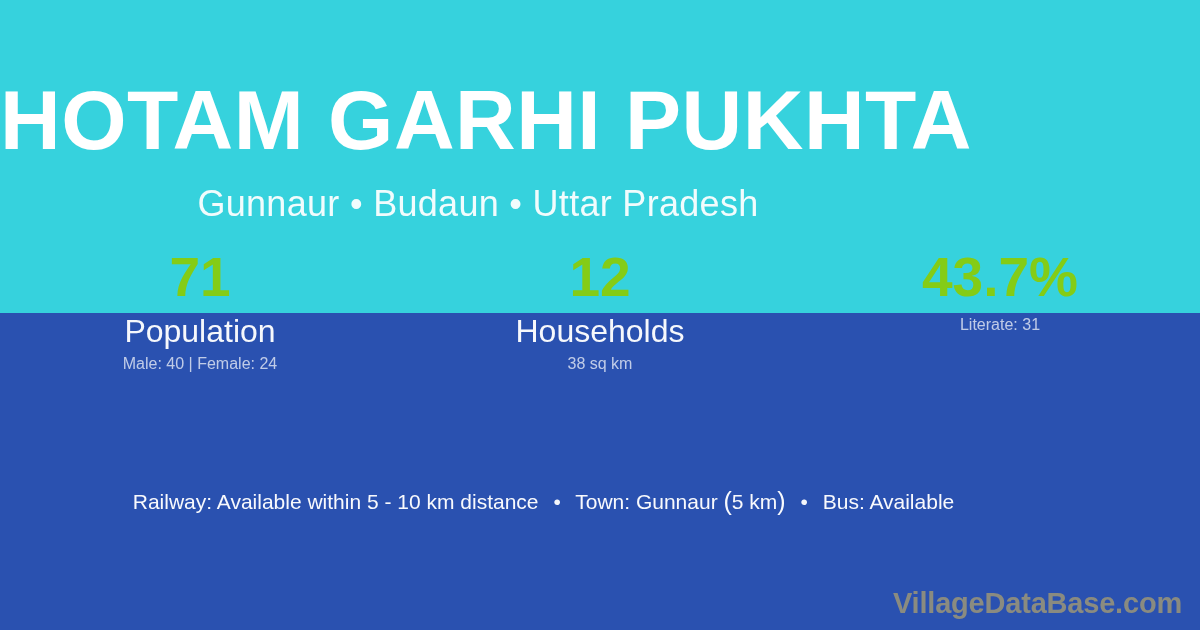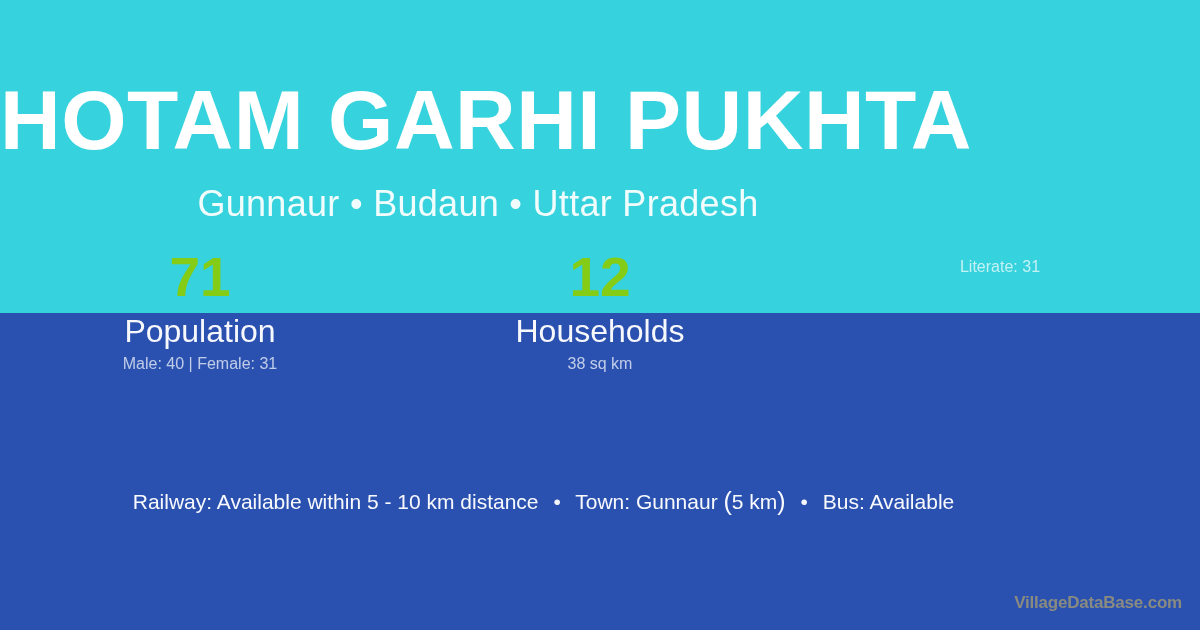--- a/index.html
+++ b/index.html
@@ -129,21 +129,21 @@
   .paren-big {
     font-size: 25px;
     vertical-align: -1px;
   }
 
   
   .watermark {
     position: absolute;
     right: 18px;
     top: 588px;
-    font-size: 17px;
+    font-size: 29px;
     line-height: 30px;
     font-weight: 700;
     color: #8a8b80;
     letter-spacing: -0.2px;
     white-space: nowrap;
     z-index: 4;
   }
 </style>
 </head>
 <body>
@@ -154,30 +154,31 @@
 <div class="header">
   <div class="village-title">HOTAM GARHI PUKHTA</div>
   <div class="village-subtitle">Gunnaur • Budaun • Uttar Pradesh</div>
 </div>
 
 <div class="stats-row">
 
   <div class="stat-cell">
     <div class="stat-value">71</div>
     <div class="stat-label">Population</div>
-    <div class="stat-detail">Male: 40 | Female: 31</div>
+    <div class="stat-detail">Male: 40 | Female: 24</div>
   </div>
 
   <div class="stat-cell">
     <div class="stat-value">12</div>
     <div class="stat-label">Households</div>
     <div class="stat-detail">38 sq km</div>
   </div>
 
   <div class="stat-cell">
+    <div class="stat-value">43.7%</div>
     <div class="stat-detail">Literate: 31</div>
   </div>
 
 </div>
 
 <div class="amenities-line">
   <span>Railway: Available within 5 - 10 km distance</span>
   <span class="amenity-sep">•</span>
   <span>Town: Gunnaur </span><span class="paren-big">(</span><span>5 km</span><span class="paren-big">)</span>
   <span class="amenity-sep">•</span>

